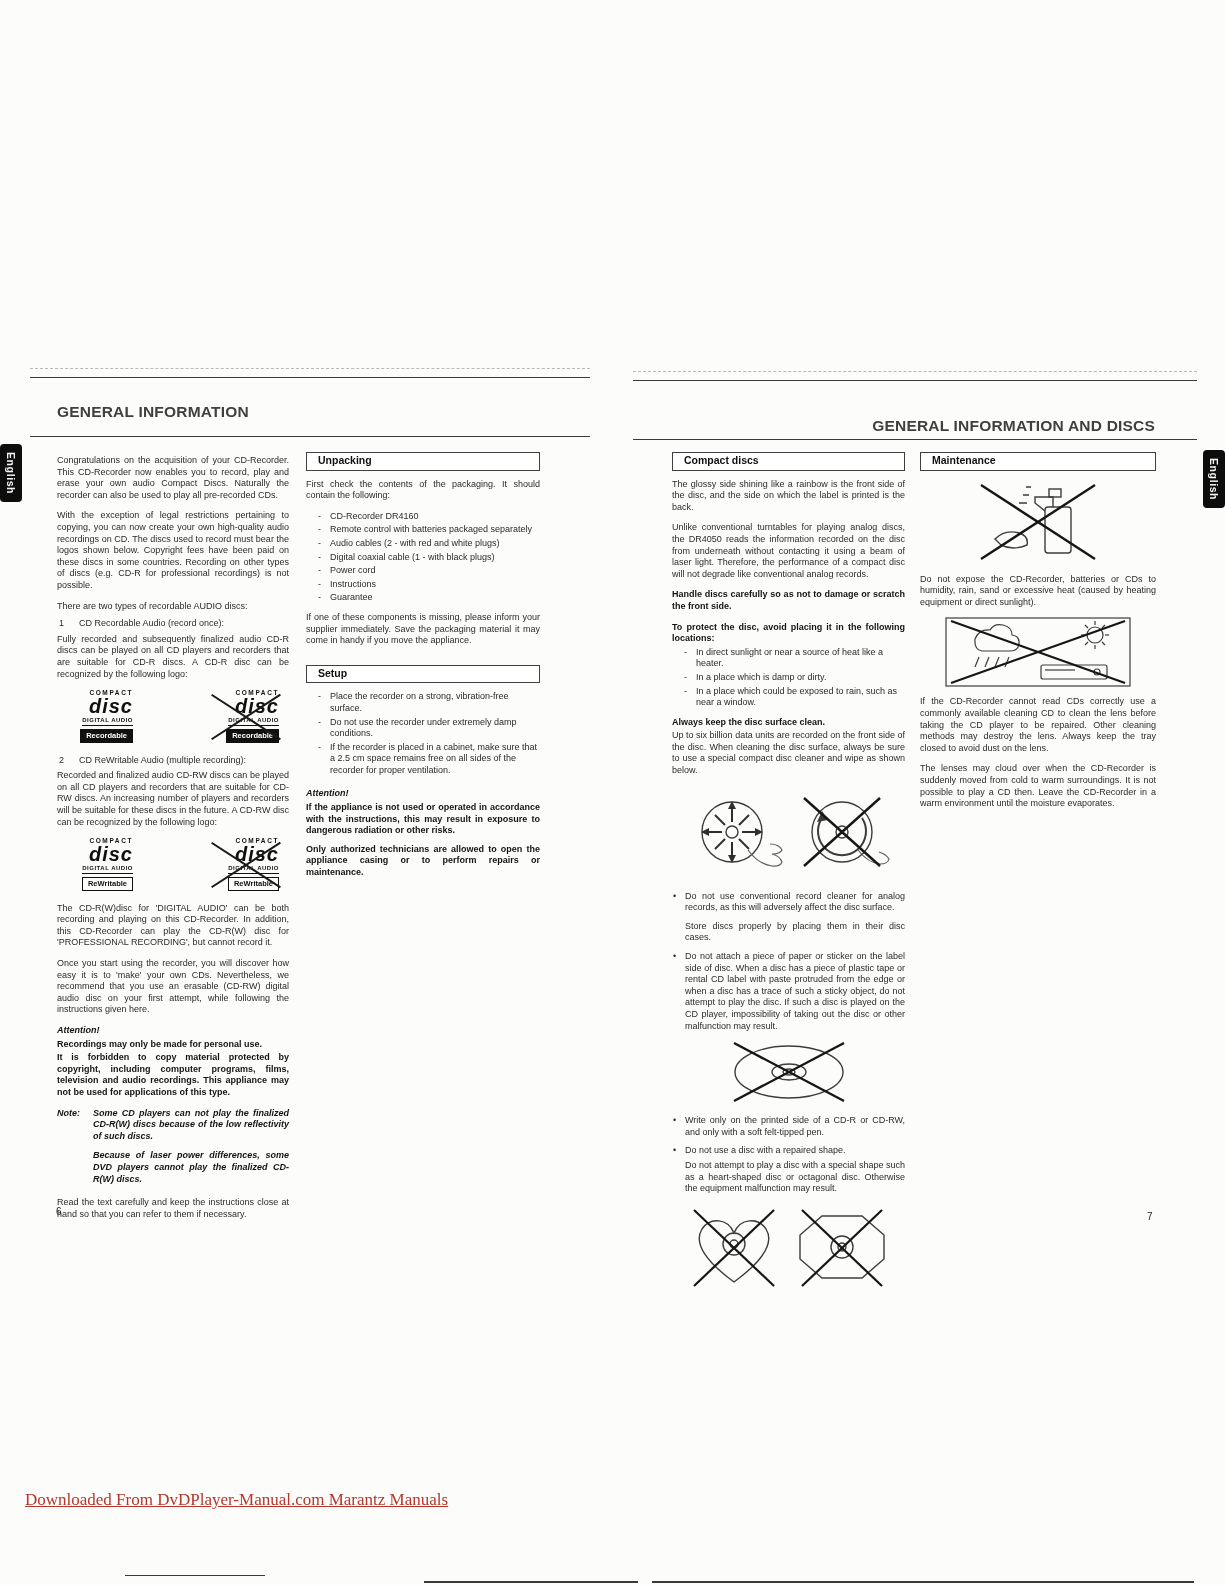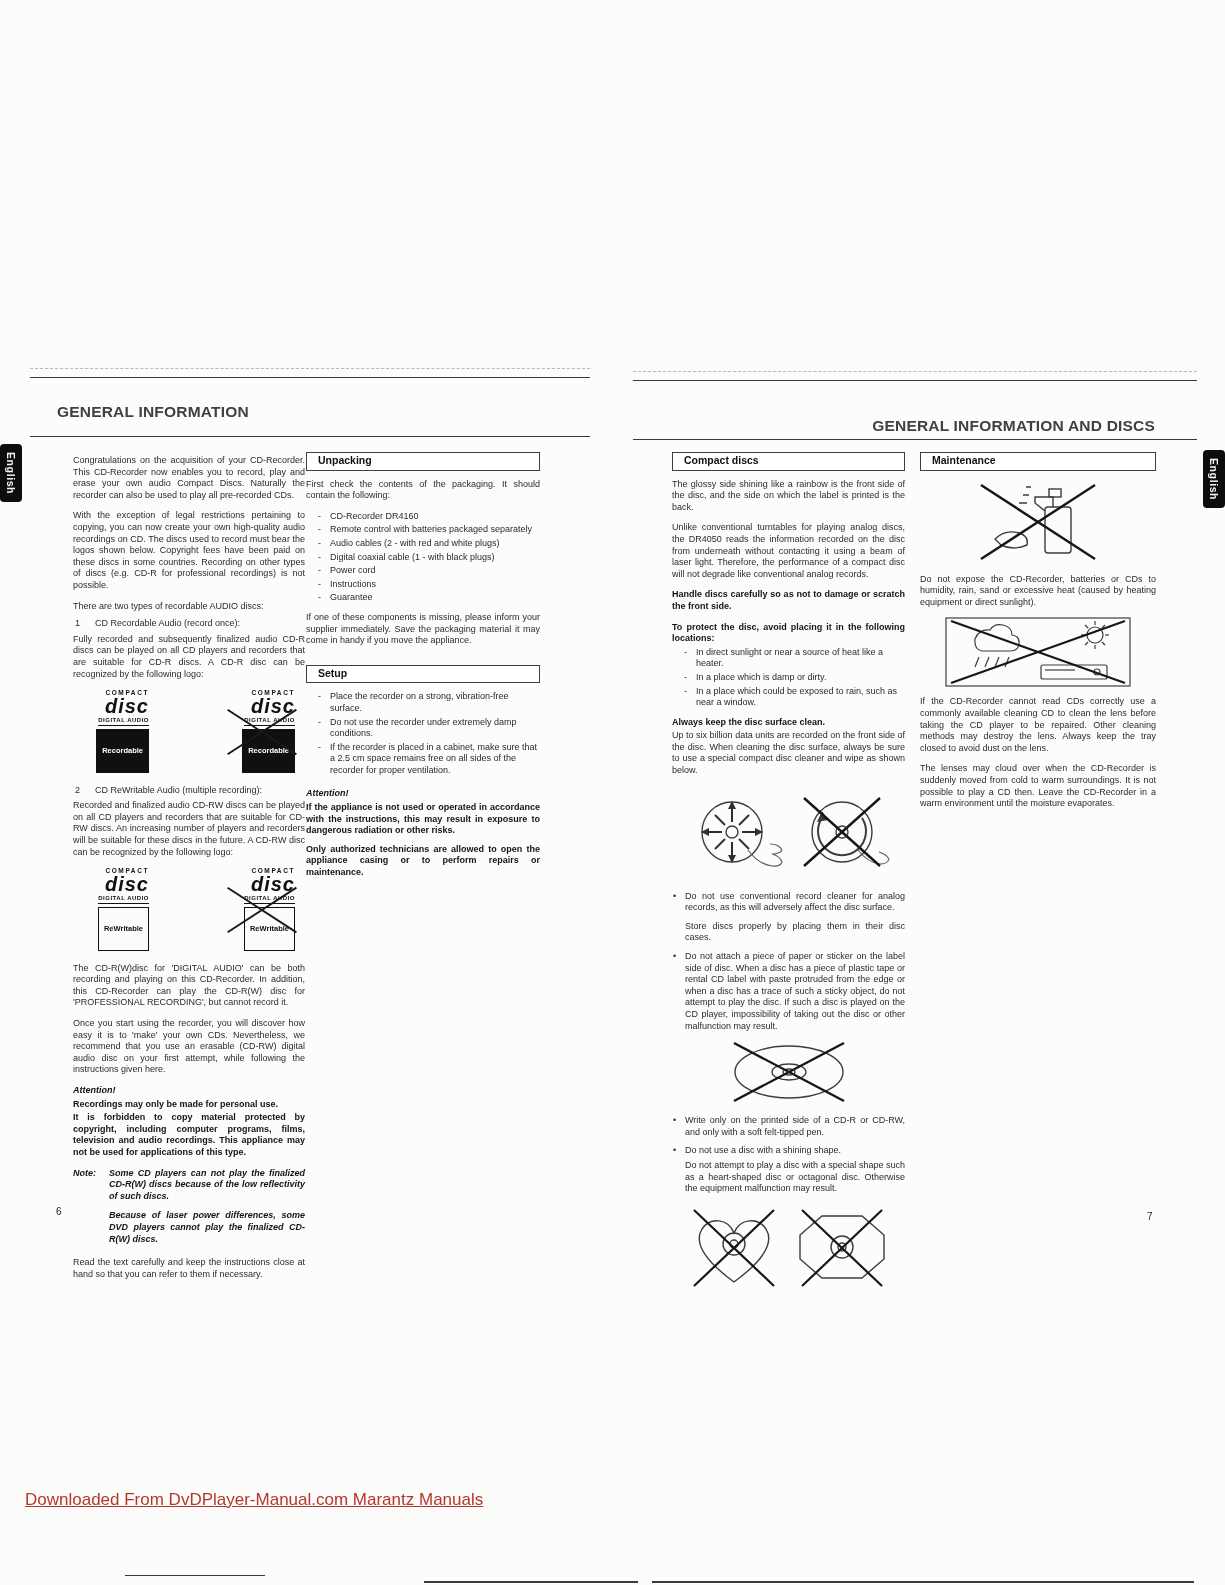--- a/index.html
+++ b/index.html
@@ -26,50 +26,50 @@
   .numrow{position:relative;padding-left:22px;margin:6px 0 4px 0;text-align:left}
   .numrow .n{position:absolute;left:2px}
   .ind{margin-left:22px}
   .noteblk{position:relative;padding-left:36px;margin:6px 0 12px 0}
   .noteblk .nl{position:absolute;left:0;top:0}
   .noteblk p{margin-bottom:8px}
   .eng-tab{position:absolute;background:#0d0d0d;color:#f4f4f2;width:22px;height:58px;
     writing-mode:vertical-rl;font-size:10.5px;font-weight:700;letter-spacing:.6px;
     display:flex;align-items:center;justify-content:center;border-radius:4px}
   .pagenum{position:absolute;font-size:10px;color:#222}
-  .footer-link{position:absolute;font-family:Liberation Sans, sans-serif;font-size:17px;
+  .footer-link{position:absolute;font-family:Liberation Serif, serif;font-size:17px;
     color:#b5372b;text-decoration:underline;cursor:pointer;white-space:nowrap}
   
   .logo-row{display:flex;justify-content:space-between;align-items:flex-start;
     margin:4px 2px 12px 2px;padding:0 8px}
   .cdlogo{width:66px;text-align:right;color:#101010;line-height:1}
   .cdlogo .c1{font-size:6.5px;font-weight:700;letter-spacing:1.6px;line-height:8px}
   .cdlogo .c2{font-size:20px;font-weight:700;font-style:italic;letter-spacing:1px;line-height:18px}
   .cdlogo .c3{font-size:6px;font-weight:700;letter-spacing:.5px;line-height:8px;
     display:inline-block;border-bottom:1px solid #101010;padding-bottom:1px}
   .cdlogo .tag{display:inline-block;margin-top:3px;font-size:7.5px;font-weight:700;
-    border:1px solid #101010;padding:17px 5px}
+    border:1px solid #101010;padding:2px 5px}
   .cdlogo .tag.rev{background:#101010;color:#fff}
   .xwrap{position:relative;display:inline-block}
   .xwrap::before,.xwrap::after{content:"";position:absolute;top:50%;left:-12%;
     width:124%;height:2px;background:#1a1a1a}
   .xwrap::before{transform:rotate(33deg)}
   .xwrap::after{transform:rotate(-33deg)}
   .illus{display:block;margin:2px auto 9px auto}
 </style>
 </head>
 <body>
 
 <div class="dotted" style="left:30px;top:368px;width:560px"></div>
 <div class="rule" style="left:30px;top:377px;width:560px"></div>
 <div class="hdr" style="left:57px;top:403px">GENERAL INFORMATION</div>
 <div class="rule" style="left:30px;top:436px;width:560px"></div>
 <div class="eng-tab" style="left:0;top:444px">English</div>
 
-<div class="col" style="left:73px;top:455px;width:232px">
+<div class="col" style="left:57px;top:455px;width:232px">
   <p>Congratulations on the acquisition of your CD-Recorder. This CD-Recorder now enables you to record, play and erase your own audio Compact Discs. Naturally the recorder can also be used to play all pre-recorded CDs.</p>
   <p>With the exception of legal restrictions pertaining to copying, you can now create your own high-quality audio recordings on CD. The discs used to record must bear the logos shown below. Copyright fees have been paid on these discs in some countries. Recording on other types of discs (e.g. CD-R for professional recordings) is not possible.</p>
   <p class="tight">There are two types of recordable AUDIO discs:</p>
 
   <div class="numrow">
     <span class="n">1</span>
     <span>CD Recordable Audio (record once):</span>
   </div>
   <p class="ind">Fully recorded and subsequently finalized audio CD-R discs can be played on all CD players and recorders that are suitable for CD-R discs. A CD-R disc can be recognized by the following logo:</p>
 
@@ -216,21 +216,21 @@
       <ellipse cx="65" cy="33" rx="17" ry="8"></ellipse>
       <ellipse cx="65" cy="33" rx="6" ry="3"></ellipse>
     </g>
     <g stroke="#161616" stroke-width="2.4">
       <line x1="10" y1="4" x2="120" y2="62"></line>
         <line x1="120" y1="4" x2="10" y2="62"></line>
     </g>
   </svg>
 
   <div class="bullet" style="margin-top:10px">Write only on the printed side of a CD-R or CD-RW, and only with a soft felt-tipped pen.</div>
-  <div class="bullet" style="margin-bottom:3px">Do not use a disc with a shining shape.</div>
+  <div class="bullet" style="margin-bottom:3px">Do not use a disc with a repaired shape.</div>
   <div class="sub">Do not attempt to play a disc with a special shape such as a heart-shaped disc or octagonal disc. Otherwise the equipment malfunction may result.</div>
 
   <svg class="illus" width="233" height="88" viewBox="0 0 233 88">
     <g fill="none" stroke="#3c3c3c" stroke-width="1.4">
       <path d="M62,80 C32,58 22,40 30,27 C38,15 56,16 62,31 C68,16 86,15 94,27 C102,40 92,58 62,80 Z"></path>
       <circle cx="62" cy="42" r="11"></circle>
         <circle cx="62" cy="42" r="4"></circle>
       <polygon points="150,14 190,14 212,33 212,57 190,76 150,76 128,57 128,33"></polygon>
       <circle cx="170" cy="45" r="11"></circle>
         <circle cx="170" cy="45" r="4"></circle>

